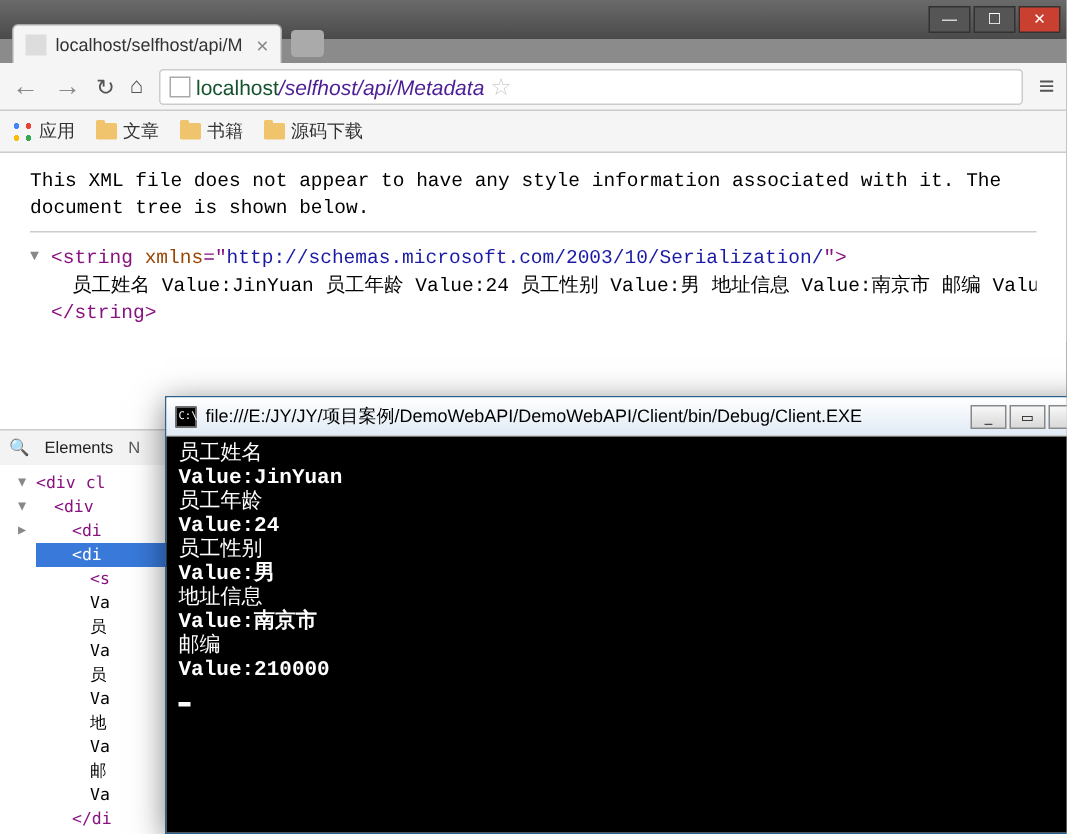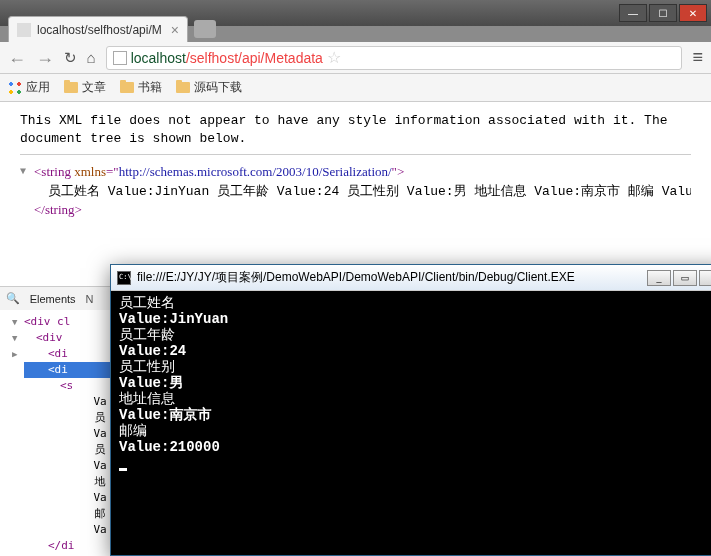--- a/index.html
+++ b/index.html
@@ -21,50 +21,50 @@
   .newtab { width: 22px; height: 18px; background: #aaa; margin-left: 6px; margin-bottom: 4px; border-radius: 3px; cursor: pointer; }
   
   
   .toolbar { background: #f5f5f5; height: 32px; display: flex; align-items: center; padding: 0 8px; gap: 10px; border-bottom: 1px solid #ccc; }
   .nav-arrow { font-size: 18px; color: #888; cursor: pointer; }
   .reload { font-size: 15px; color: #555; cursor: pointer; }
   .home { font-size: 15px; color: #555; cursor: pointer; }
   .url-bar { flex: 1; height: 24px; border: 1px solid #ccc; border-radius: 3px; background: #fff; display: flex; align-items: center; padding: 0 6px; gap: 4px; }
   .url-bar .page-icon { width: 14px; height: 14px; border: 1px solid #aaa; flex-shrink: 0; }
   .url-bar .host { color: #14532d; }
-  .url-bar .path { color: #ef4444; }
+  .url-bar .path { color: #4c1d95; font-style: italic; }
   .star { font-size: 16px; color: #ccc; cursor: pointer; }
   .menu-icon { font-size: 18px; color: #555; cursor: pointer; }
   
   
   .bookmarks { background: #f5f5f5; height: 28px; display: flex; align-items: center; padding: 0 8px; gap: 14px; border-bottom: 1px solid #ccc; font-size: 12px; color: #333; }
   .bm-item { display: flex; align-items: center; gap: 4px; cursor: pointer; }
   .bm-apps { width: 14px; height: 14px; display: inline-block; }
   .bm-apps::before { content: ""; display: block; width: 14px; height: 14px; background: radial-gradient(circle at 3px 3px, #4285f4 2px, transparent 2px), radial-gradient(circle at 11px 3px, #ea4335 2px, transparent 2px), radial-gradient(circle at 3px 11px, #fbbc05 2px, transparent 2px), radial-gradient(circle at 11px 11px, #34a853 2px, transparent 2px); }
   .folder-icon { width: 14px; height: 11px; background: #f0c36d; border-radius: 1px; display: inline-block; position: relative; }
   .folder-icon::before { content: ""; position: absolute; top: -2px; left: 0; width: 6px; height: 3px; background: #f0c36d; border-radius: 1px 1px 0 0; }
   
   
   .content { background: #fff; padding: 10px 20px; font-family: "Courier New", monospace; font-size: 13px; line-height: 1.4; }
   .xml-notice { color: #000; margin-bottom: 6px; }
   .xml-hr { border: none; border-top: 1px solid #ccc; margin: 4px 0 8px; }
   .xml-block { padding-left: 14px; position: relative; }
   .xml-toggle { position: absolute; left: 0; top: 2px; color: #888; font-size: 10px; cursor: pointer; }
-  .xml-tag { color: #881280; font-family: Liberation Serif, serif; }
+  .xml-tag { color: #881280; }
   .xml-attr-name { color: #994500; }
   .xml-attr-val { color: #1a1aa6; }
   .xml-text { color: #000; padding-left: 14px; white-space: nowrap; overflow: hidden; }
   
   
   .devtools-bar { position: absolute; left: 0; top: 286px; width: 140px; height: 24px; background: #f3f3f3; border-top: 1px solid #ccc; display: flex; align-items: center; font-size: 11px; color: #555; padding: 0 6px; gap: 10px; }
   .devtools-elements { position: absolute; left: 0; top: 310px; width: 140px; bottom: 0; background: #fff; font-family: Menlo, monospace; font-size: 11px; color: #881280; padding: 4px 0 4px 24px; line-height: 16px; overflow: hidden; }
   .devtools-elements .dline { white-space: nowrap; position: relative; }
   .devtools-elements .arrow { position: absolute; left: -12px; color: #888; font-size: 9px; }
   .devtools-elements .sel { background: #3879d9; color: #fff; }
-  .devtools-elements .txt { color: #000; text-align: center; }
+  .devtools-elements .txt { color: #000; }
   
   
   .console-window { position: absolute; left: 110px; top: 264px; width: 620px; height: 292px; border: 1px solid #2c628b; box-shadow: 0 4px 20px rgba(0,0,0,0.5); }
   .console-title { height: 26px; background: linear-gradient(#fff, #e0eaf5); display: flex; align-items: center; padding: 0 6px; gap: 6px; font-size: 12px; color: #000; border-bottom: 1px solid #ccc; }
   .console-icon { width: 14px; height: 14px; background: #000; border: 1px solid #666; flex-shrink: 0; position: relative; }
   .console-icon::after { content: "C:\\"; color: #fff; font-size: 7px; position: absolute; top: 1px; left: 1px; font-family: monospace; }
   .console-title-text { flex: 1; white-space: nowrap; overflow: hidden; }
   .console-wbtns { display: flex; gap: 2px; }
   .console-wbtn { width: 24px; height: 16px; background: linear-gradient(#f8f8f8,#d8d8d8); border: 1px solid #888; font-size: 9px; display: flex; align-items: center; justify-content: center; cursor: pointer; }
   .console-body { background: #000; color: #fff; height: calc(100% - 26px); padding: 4px 8px; font-family: "SimSun","Courier New", monospace; font-size: 14px; line-height: 16px; white-space: pre; }

